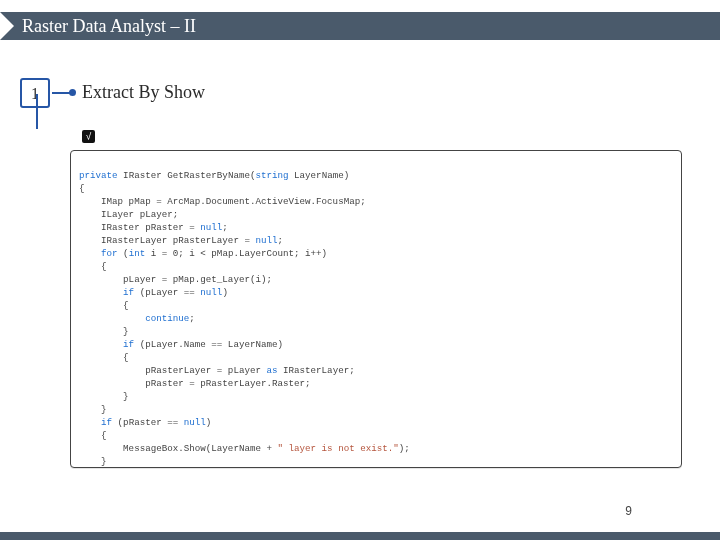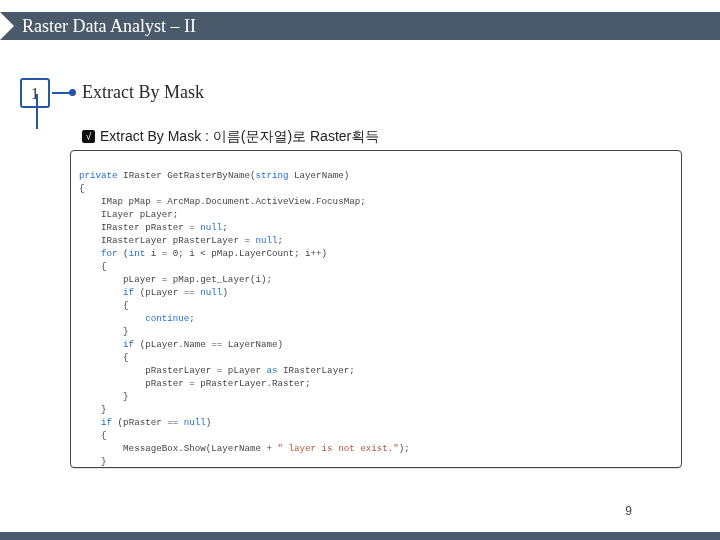--- a/index.html
+++ b/index.html
@@ -45,24 +45,23 @@
 <div class="slide">
 
   <div class="header-bar"></div>
   <div class="header-arrow"></div>
   <div class="header-title">Raster Data Analyst – II</div>
 
   <div class="step-box">1</div>
   <div class="step-conn-h"></div>
   <div class="step-conn-dot"></div>
   <div class="step-conn-v"></div>
-  <div class="section-title">Extract By Mask</div>
+  <div class="section-title">Extract By Show</div>
 
   <div class="kv-bullet">√</div>
-  <div class="kv-text">Extract By Mask : 이름(문자열)로 Raster획득</div>
 
   <div class="code-panel">
     <div class="code"><span class="kw">private</span><span> IRaster GetRasterByName(</span><span class="kw">string</span><span> LayerName)</span>
 <span>{</span>
 <span>    IMap pMap = ArcMap.Document.ActiveView.FocusMap;</span>
 <span>    ILayer pLayer;</span>
 <span>    IRaster pRaster = </span><span class="kw">null</span><span>;</span>
 <span>    IRasterLayer pRasterLayer = </span><span class="kw">null</span><span>;</span>
 <span class="kw">    for</span><span> (</span><span class="kw">int</span><span> i = 0; i &lt; pMap.LayerCount; i++)</span>
 <span>    {</span>

